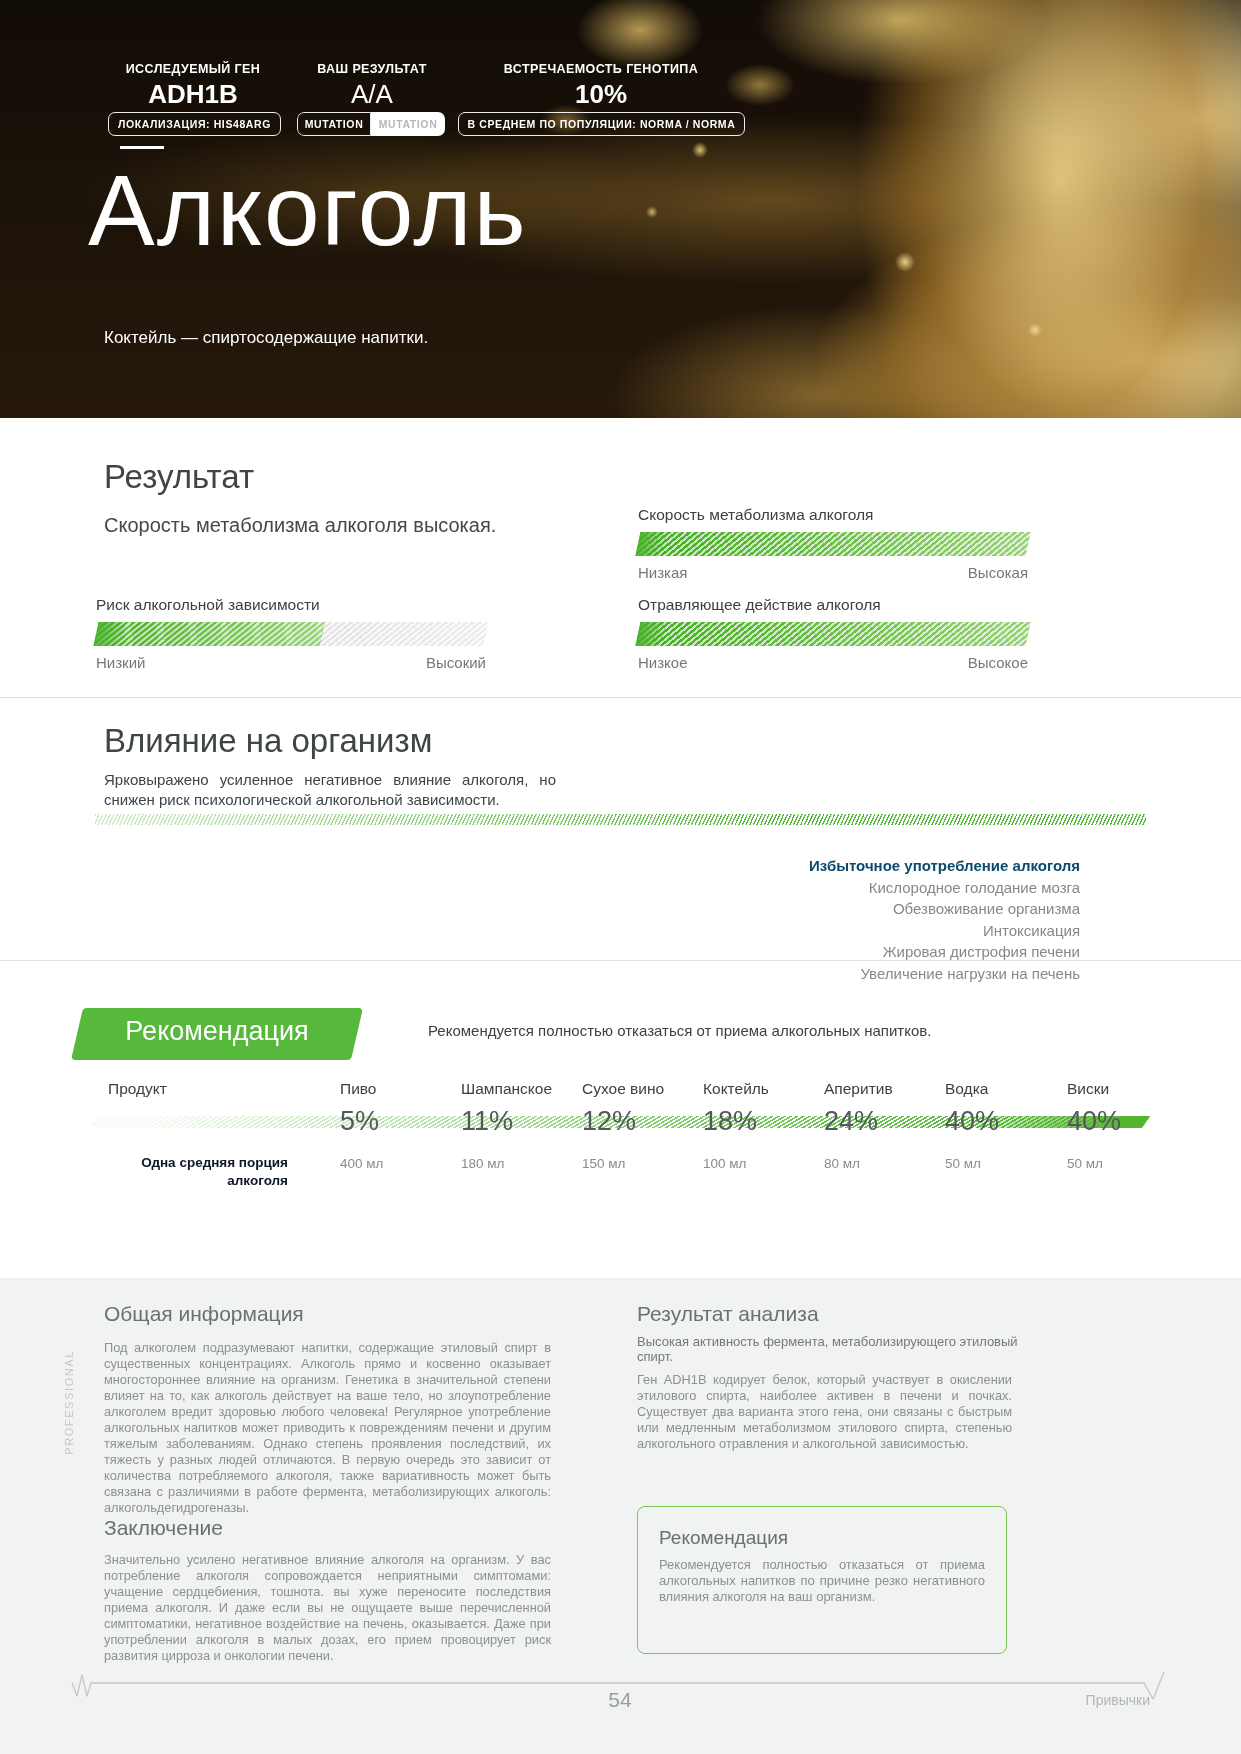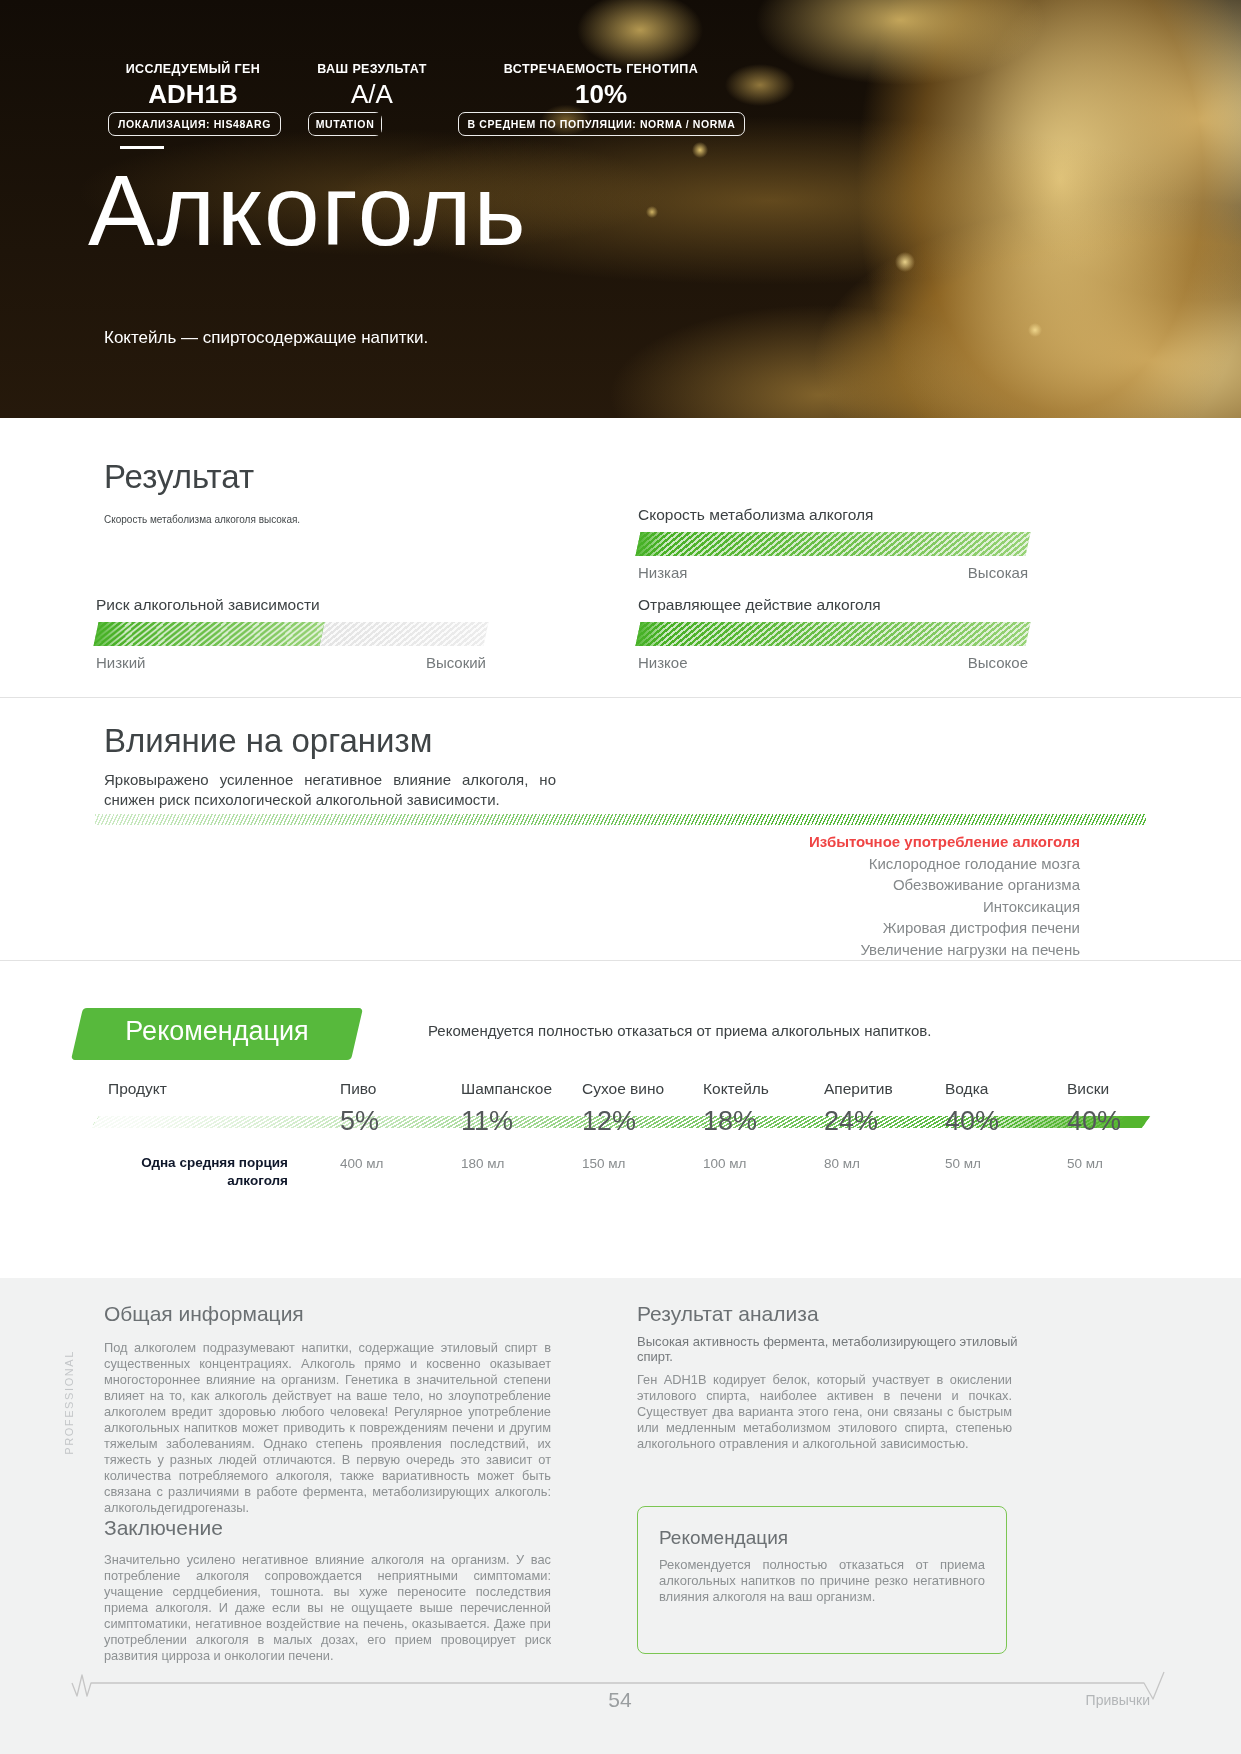--- a/index.html
+++ b/index.html
@@ -32,21 +32,21 @@
       border-radius:7px;color:#fff;font-size:10.5px;font-weight:bold;letter-spacing:.6px;text-align:center;white-space:nowrap;}
   .badge-split{position:absolute;top:112px;height:24px;display:flex;border-radius:7px;overflow:hidden;font-size:10.5px;font-weight:bold;letter-spacing:.6px;}
   .badge-split .seg-dark{width:72px;line-height:22px;border:1px solid rgba(255,255,255,.92);border-radius:7px 0 0 7px;color:#fff;text-align:center;background:transparent;}
   .badge-split .seg-light{width:74px;line-height:24px;background:#fff;color:#b7b7b7;text-align:center;}
   .title-dash{position:absolute;left:120px;top:146px;width:44px;height:3px;background:#fff;}
   .hero-title{position:absolute;left:88px;top:160px;margin:0;color:#fff;font-size:100px;font-weight:300;letter-spacing:2px;line-height:1;text-align:right;}
   .hero-subtitle{position:absolute;left:104px;top:328px;margin:0;color:#fff;font-size:17px;font-weight:300;}
 
   
   .h2{position:absolute;margin:0;font-size:33px;font-weight:400;color:#3f4446;}
-  .result-summary{position:absolute;left:104px;top:514px;margin:0;font-size:10px;color:#43484a;}
+  .result-summary{position:absolute;left:104px;top:514px;margin:0;font-size:20px;color:#43484a;}
   .bar-block{position:absolute;width:390px;}
   .bar-title{font-size:15.5px;color:#3c4143;margin-bottom:8px;white-space:nowrap;}
   .bar-track{position:relative;height:24px;transform:skewX(-12deg);background:
      repeating-linear-gradient(135deg, rgba(255,255,255,0) 0 2.6px, rgba(255,255,255,.82) 2.6px 4.8px),
      linear-gradient(to right,#dadada,#ececec);}
   .bar-fill{position:absolute;left:0;top:0;bottom:0;background:
      linear-gradient(to right, rgba(72,178,40,.95) 0px, rgba(72,178,40,0) 28px),
      repeating-linear-gradient(135deg, rgba(255,255,255,0) 0 2.6px, rgba(255,255,255,.72) 2.6px 4.8px),
      linear-gradient(to right,#43ad20,#97d276);}
   .bar-ends{display:flex;justify-content:space-between;margin-top:8px;font-size:15px;color:#74797b;}
@@ -55,21 +55,21 @@
   .pos-bar3{left:638px;top:596px;}
   .divider{position:absolute;left:0;width:1241px;height:1px;background:#e2e2e2;}
 
   
   .influence-text{position:absolute;left:104px;top:770px;width:452px;margin:0;font-size:15px;line-height:20px;
       color:#3f4446;text-align:justify;}
   .hatch-strip{position:absolute;left:95px;width:1051px;height:11px;background:
       linear-gradient(to right, rgba(255,255,255,.7), rgba(255,255,255,0) 65%),
       repeating-linear-gradient(115deg, var(--accent-green,#57b93c) 0 1.3px, rgba(255,255,255,.92) 1.3px 3.3px);}
   .effects{position:absolute;left:600px;top:831px;width:480px;text-align:right;font-size:15px;line-height:21.5px;color:#85898b;}
-  .effects .lead-effect{color:#ef4444;font-weight:bold;}
+  .effects .lead-effect{color:#0c4a6e;font-weight:bold;margin-top:24px;}
 
   
   .banner{position:absolute;left:77px;top:1008px;width:280px;height:52px;transform:skewX(-13deg);
       background:var(--accent-green,#57b93c);border-radius:4px;}
   .banner-label{position:absolute;left:77px;top:1016px;width:280px;text-align:center;color:#fff;font-size:27px;font-weight:300;}
   .banner-text{position:absolute;left:428px;top:1022px;width:545px;margin:0;font-size:15px;color:#3c4143;}
 
   
   .table-strip{position:absolute;left:95px;top:1116px;width:1051px;height:12px;transform:skewX(-35deg);background:
       linear-gradient(to left, rgba(84,181,46,1) 0 2%, rgba(84,181,46,0) 18%),
@@ -110,21 +110,21 @@
     <div class="hero-col" style="left:95px;width:196px;">
       <div class="hero-label">ИССЛЕДУЕМЫЙ ГЕН</div>
       <div class="hero-value hv-bold">ADH1B</div>
     </div>
     <div class="hero-badge" style="left:108px;width:171px;">ЛОКАЛИЗАЦИЯ:  HIS48ARG</div>
 
     <div class="hero-col" style="left:274px;width:196px;">
       <div class="hero-label">ВАШ РЕЗУЛЬТАТ</div>
       <div class="hero-value">A/A</div>
     </div>
-    <div class="badge-split" style="left:308px;flex-direction:column;">
+    <div class="badge-split" style="left:297px;">
       <div class="seg-dark">MUTATION</div>
       <div class="seg-light">MUTATION</div>
     </div>
 
     <div class="hero-col" style="left:503px;width:196px;">
       <div class="hero-label">ВСТРЕЧАЕМОСТЬ ГЕНОТИПА</div>
       <div class="hero-value hv-bold">10%</div>
     </div>
     <div class="hero-badge" style="left:458px;width:285px;">В СРЕДНЕМ ПО ПОПУЛЯЦИИ: NORMA / NORMA</div>
 

